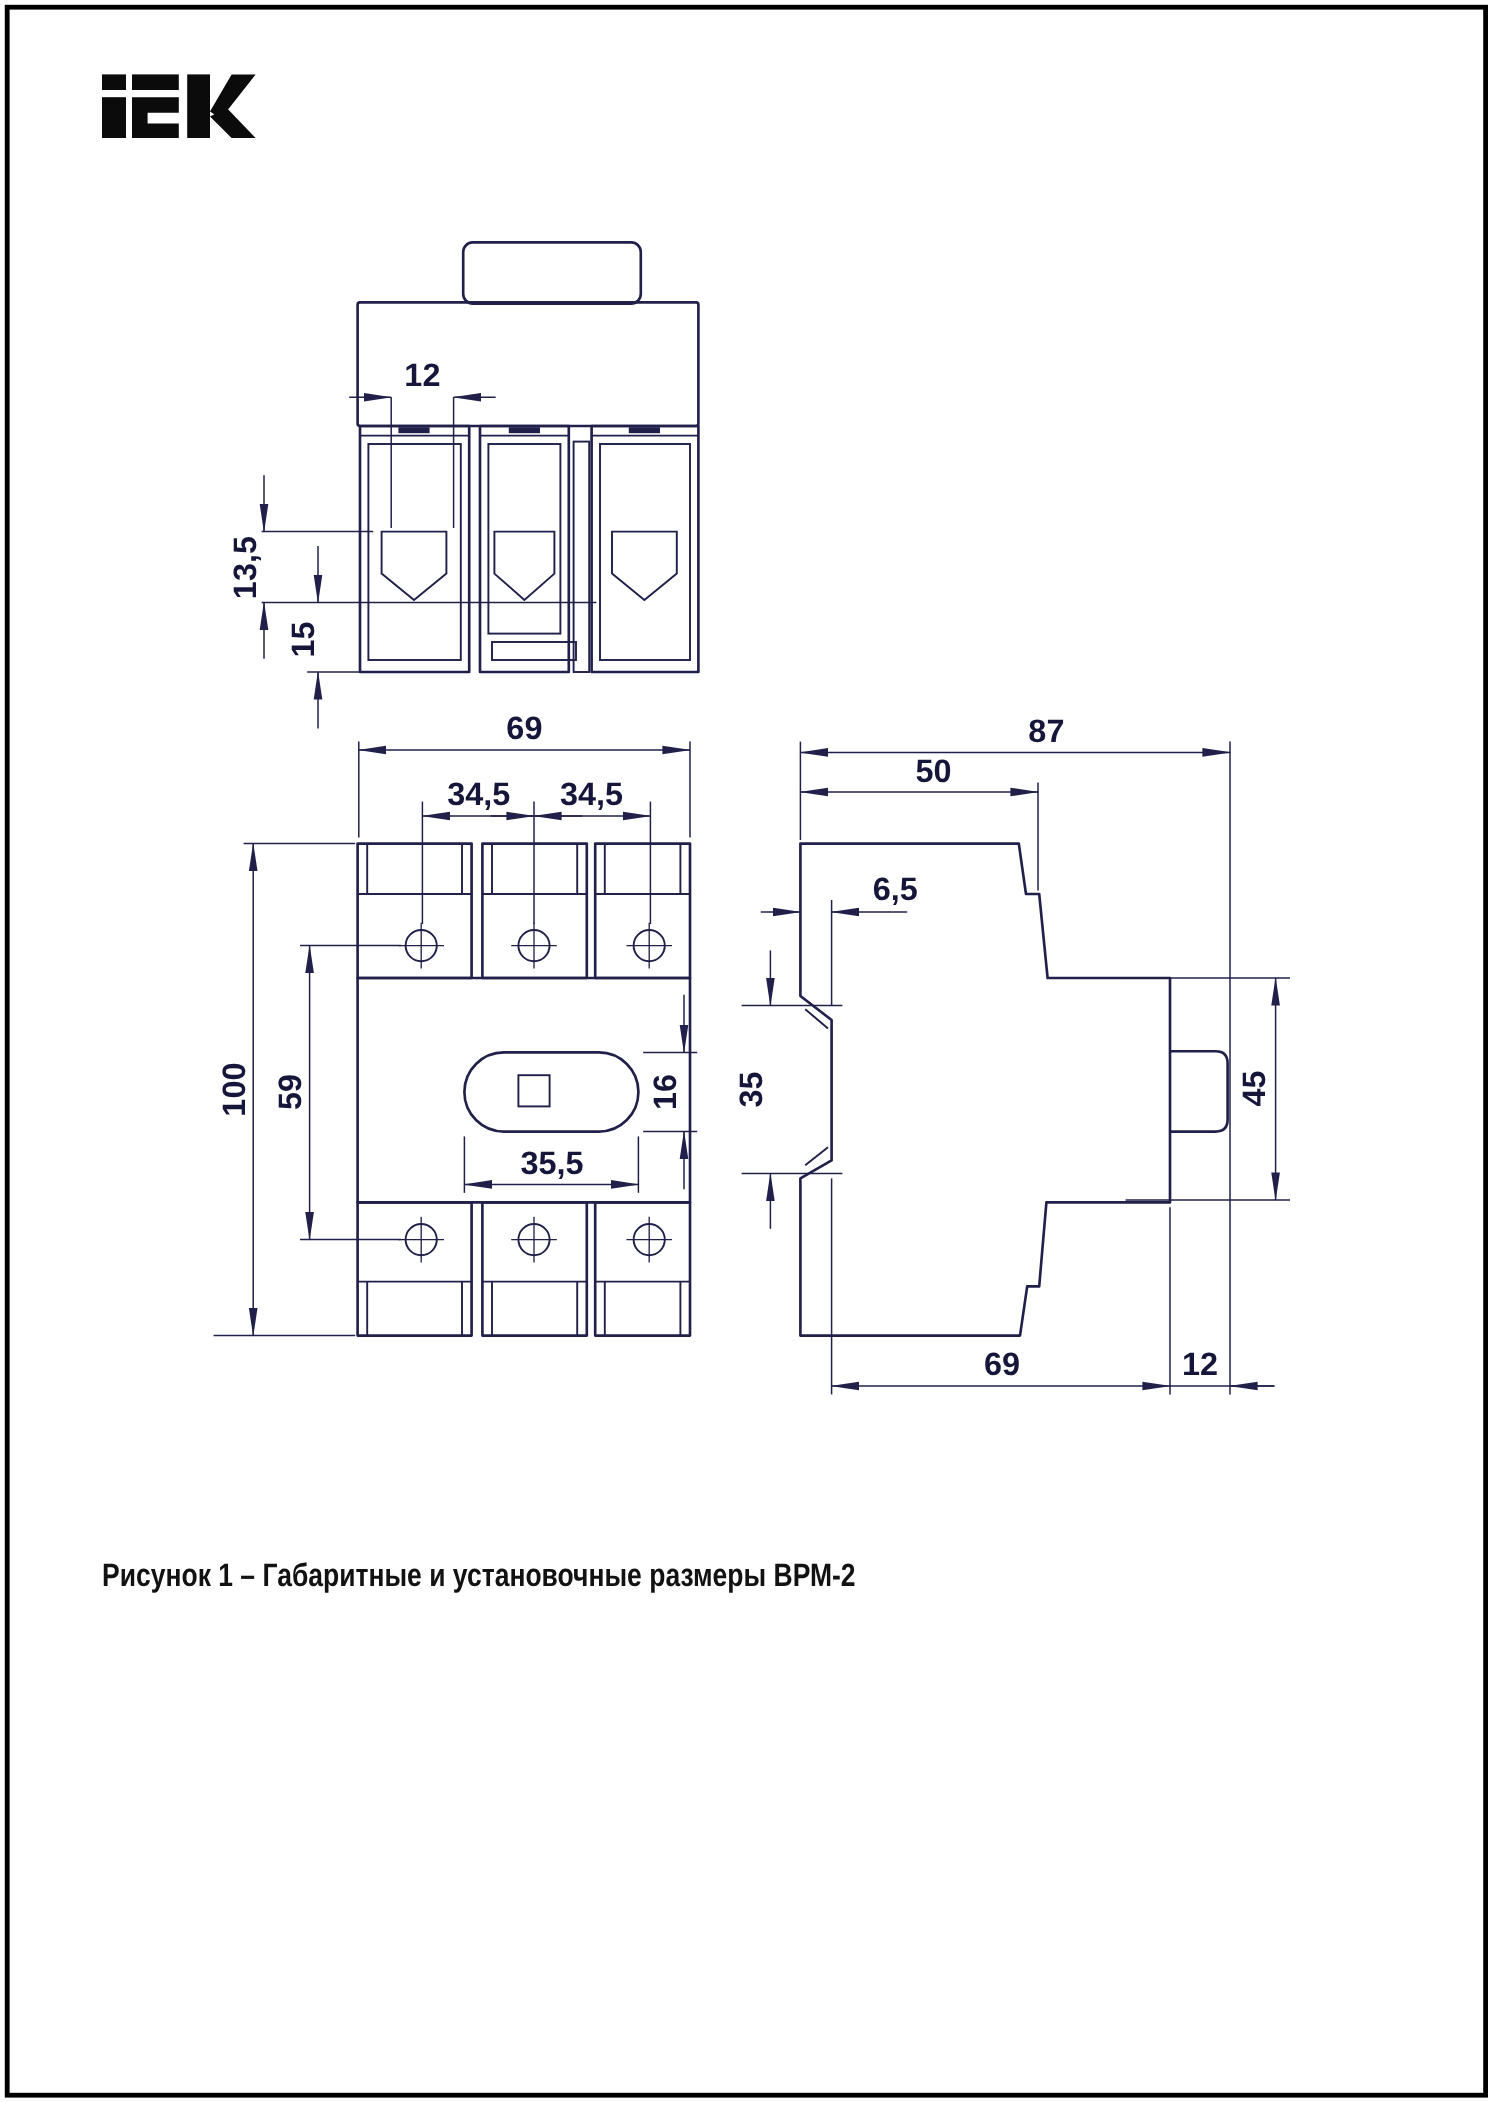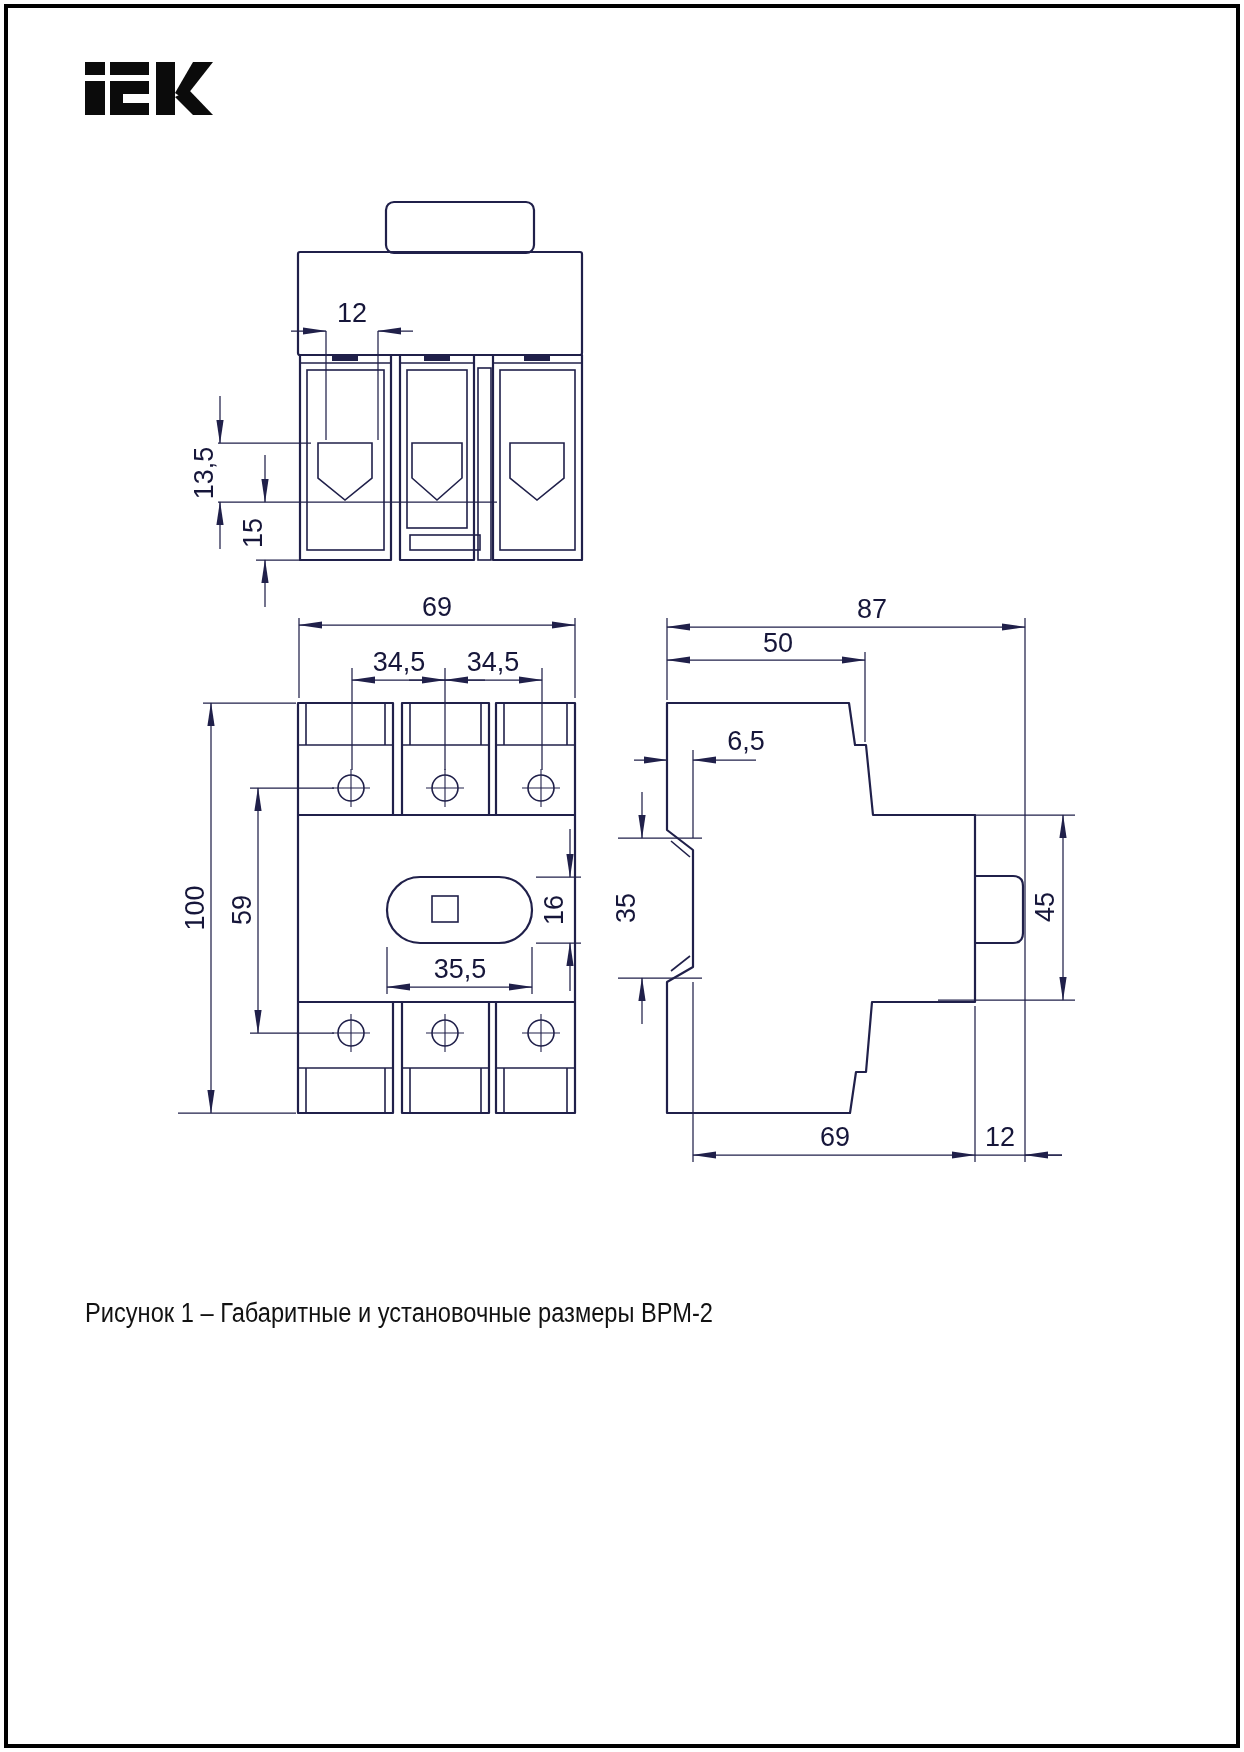--- a/index.html
+++ b/index.html
@@ -1,17 +1,17 @@
 <!DOCTYPE html>
 <html><head>
 <meta charset="utf-8">
 <style>
   html,body{margin:0;padding:0;background:#ffffff;}
   .page{position:relative;width:1244px;height:1752px;background:#ffffff;overflow:hidden;
-        font-family:"Liberation Sans",sans-serif;}
+        font-family:"Liberation Sans",sans-serif;font-weight:bold;}
   svg{display:block;}
   
   .o   {fill:none;stroke:#20204a;stroke-width:2.2;stroke-linejoin:round;}
   .inner{fill:none;stroke:#20204a;stroke-width:1.6;}
   .dim {fill:none;stroke:#20204a;stroke-width:1.25;}
   .thin{fill:none;stroke:#20204a;stroke-width:1.1;}
   .fillmark{fill:#20204a;stroke:none;}
   .dimtxt{font-family:"Liberation Sans",sans-serif;font-size:27px;fill:#16163a;}
   .captxt{font-family:"Liberation Sans",sans-serif;font-size:27px;fill:#121212;}
   .logofill{fill:#0b0b0b;stroke:none;}

